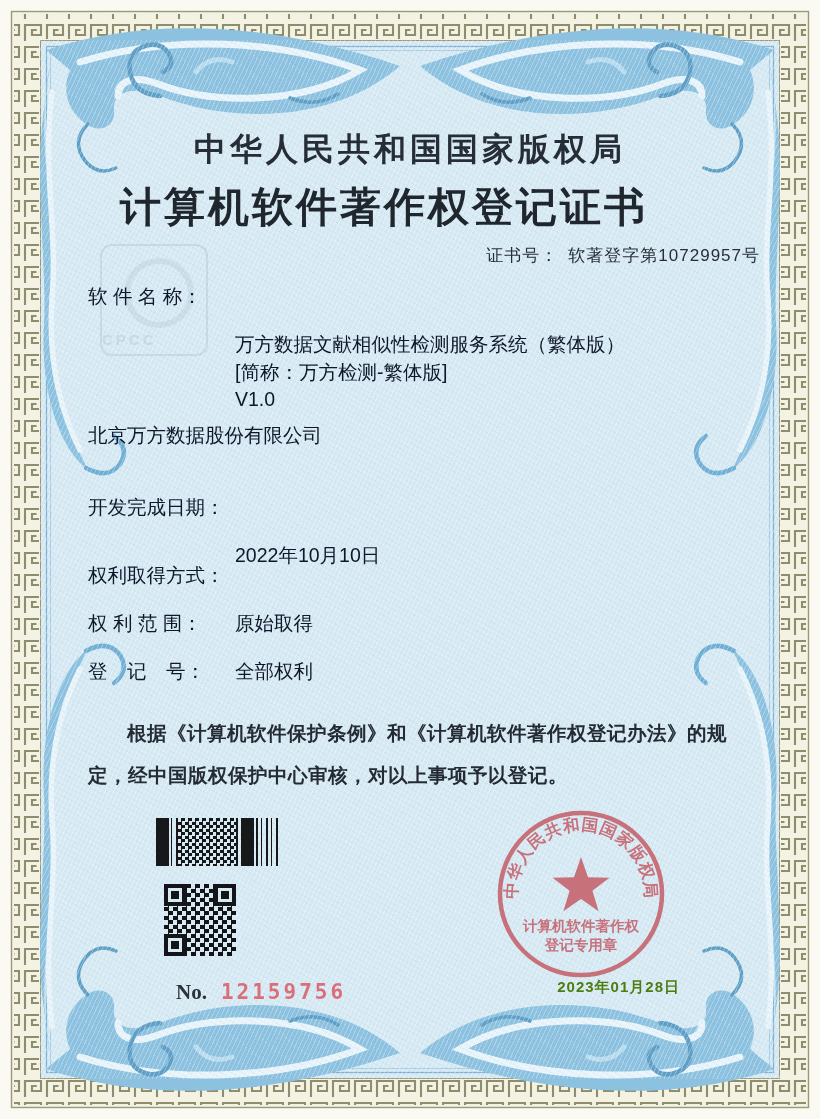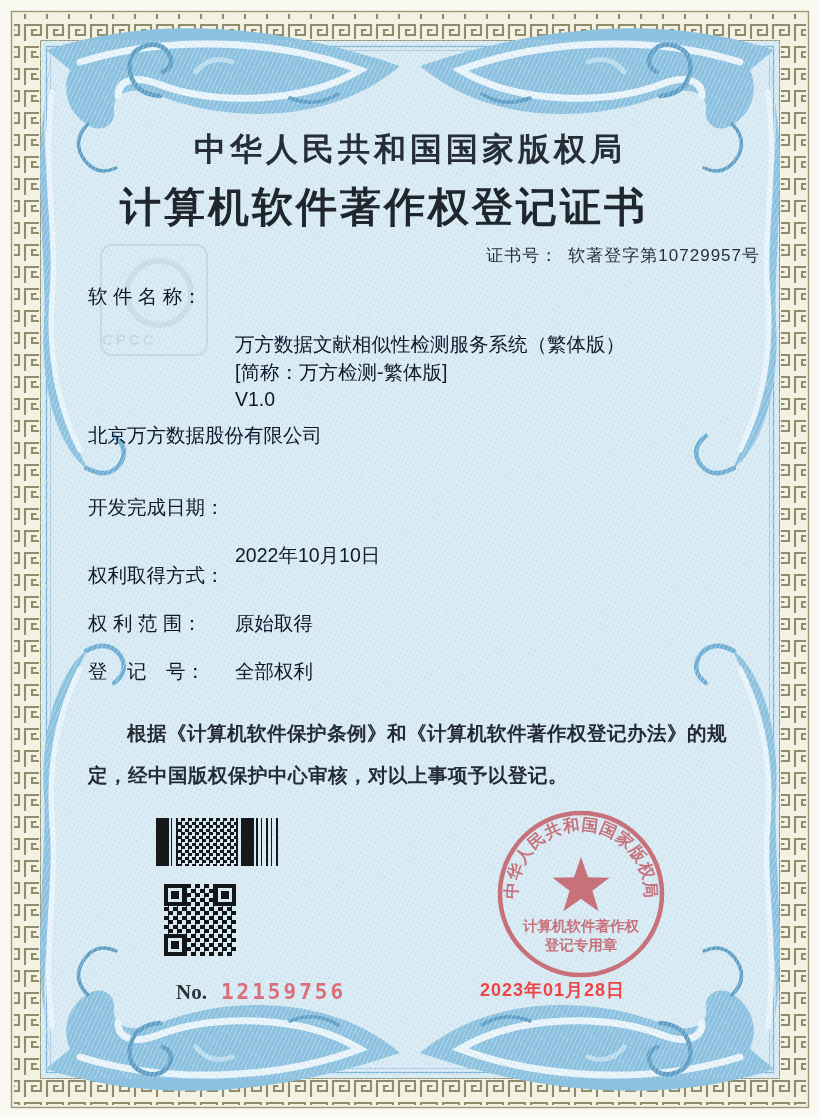--- a/index.html
+++ b/index.html
@@ -37,22 +37,22 @@
   .barcode .b2d{position:absolute;left:22px;top:0;width:58px;height:100%;
     background:repeating-conic-gradient(#17181a 0% 25%, #d7eaf4 0% 50%) 0 0/7px 7px;}
   .qr{position:absolute;left:164px;top:884px;width:72px;height:72px;
     background:repeating-conic-gradient(#141518 0% 25%, #d7eaf4 0% 50%) 0 0/9px 9px;}
   .qr .finder{position:absolute;width:14px;height:14px;border:4px solid #141518;background:#d7eaf4;}
   .qr .finder::before{content:"";position:absolute;left:3px;top:3px;width:8px;height:8px;background:#141518;}
   .qr .f-tl{left:0;top:0;} .qr .f-tr{right:0;top:0;} .qr .f-bl{left:0;bottom:0;}
   .serial{position:absolute;left:138px;top:980px;font-size:21px;color:#2c323a;margin-left:38px;}
   .serial .no{font-family:"Liberation Serif","DejaVu Serif",serif;font-weight:600;margin-right:14px;}
   .serial .digits{font-family:"DejaVu Sans Mono","Liberation Mono",monospace;color:#da6f7a;letter-spacing:3px;font-weight:600;}
-  .date{position:absolute;left:480px;top:978px;width:200px;text-align:left;font-size:18px;font-weight:700;
-    color:#ef4444;letter-spacing:1px;}
+  .date{position:absolute;left:480px;top:978px;width:200px;text-align:right;font-size:15px;font-weight:700;
+    color:#4d7c0f;letter-spacing:1px;}
   .seal{position:absolute;left:494px;top:807px;opacity:.88;}
 </style>
 </head>
 <body>
 
 <div class="page">
 
   <svg class="frame" width="820" height="1119" viewBox="0 0 820 1119" aria-hidden="true">
     <defs>
       <pattern id="meander" width="22" height="22" patternUnits="userSpaceOnUse">

